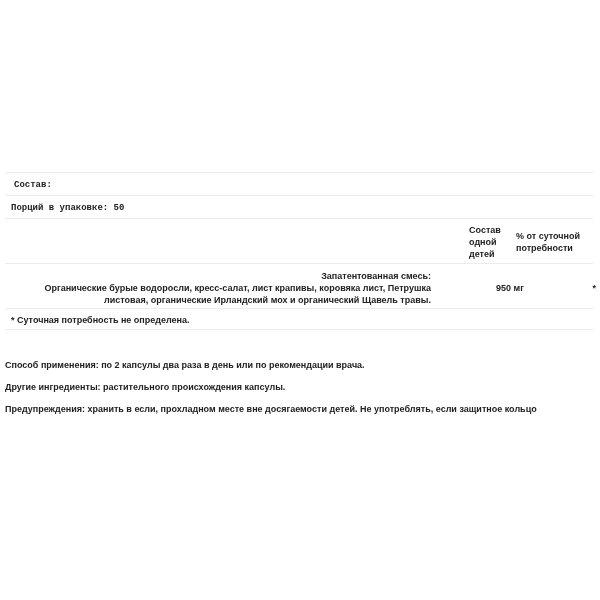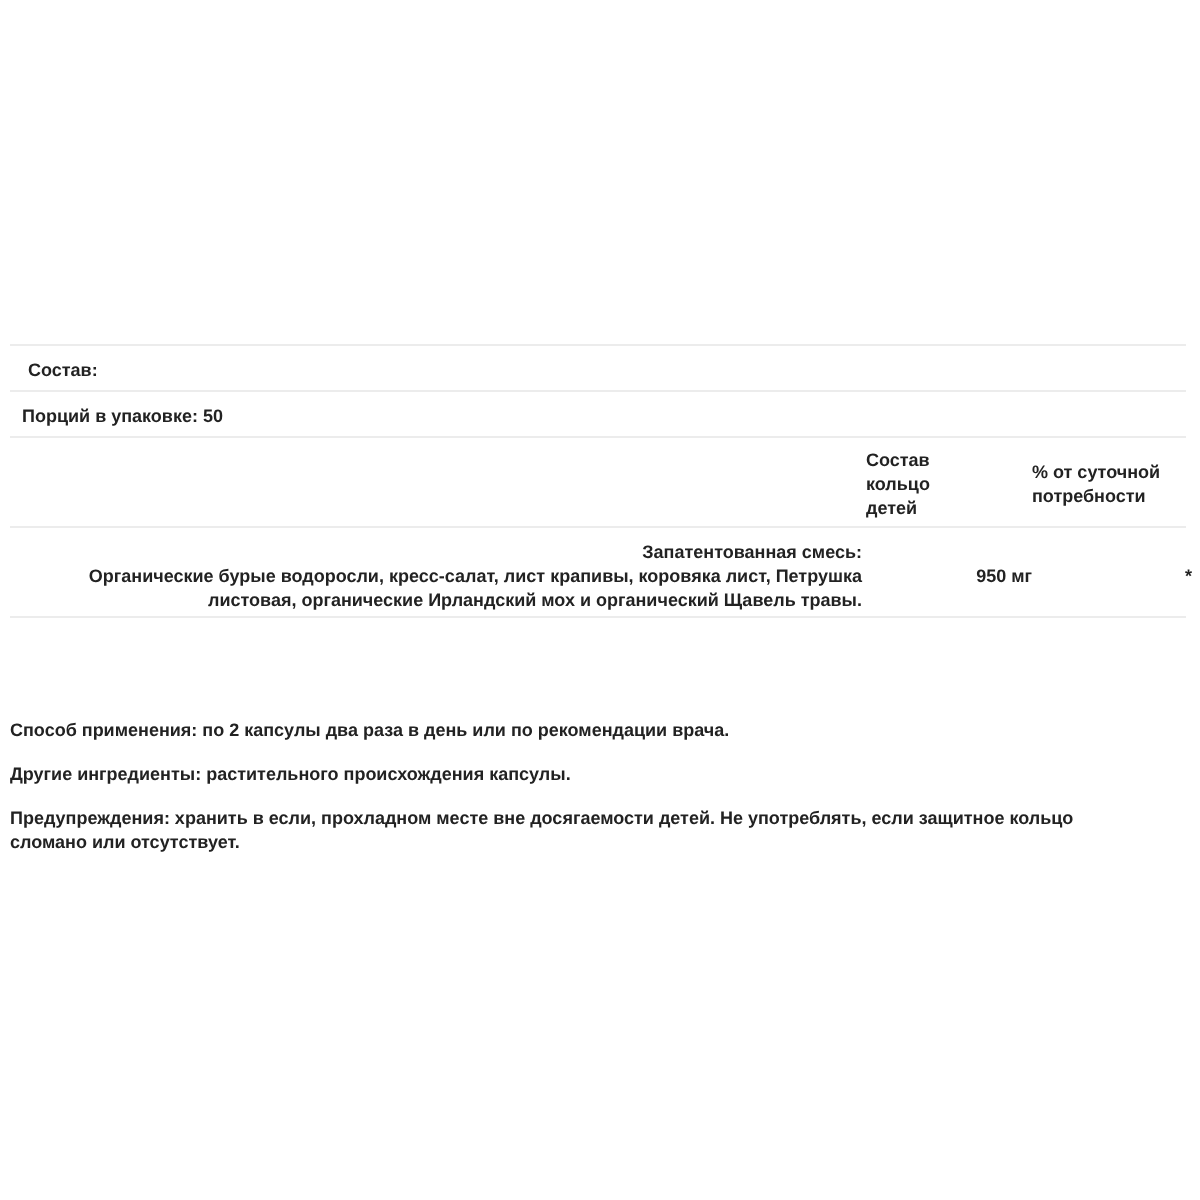--- a/index.html
+++ b/index.html
@@ -26,20 +26,21 @@
     border-top: 1px solid #ececec;
   }
   .row {
     border-bottom: 1px solid #ececec;
     box-sizing: border-box;
     position: relative;
   }
   .row.simple {
     height: 21px;
     padding: 6px 0 16px 6px;
+    font-family: Liberation Mono, monospace;
   }
   .row.simple.first {
     padding-left: 9px;
     height: 22px;
   }
   .row.header {
     height: 45px;
   }
   .row.ingredient {
     height: 45px;
@@ -49,32 +50,32 @@
     height: 21px;
     padding: 5px 0 0 6px;
   }
   .col1 {
     position: absolute;
     left: 6px;
     width: 420px;
   }
   .col2 {
     position: absolute;
-    left: 428px;
+    left: 464px;
     width: 55px;
   }
   .col3 {
     position: absolute;
     left: 511px;
     width: 80px;
   }
   .header .col2 { top: 5px; }
   .header .col3 { top: 11px; }
   .ingredient .col1 { top: 6px; }
-  .ingredient .col2 { top: 18px; margin-left: 28px; }
+  .ingredient .col2 { top: 18px; }
   .ingredient .col3 { top: 18px; }
   .notes {
     position: absolute;
     left: 5px;
     top: 359px;
     width: 590px;
   }
   .note {
     margin: 0 0 10px 0;
   }
@@ -87,43 +88,45 @@
 <div class="table">
   <div class="row simple first">
     <span>Состав:</span>
   </div>
   <div class="row simple">
     <span>Порций в упаковке: 50</span>
   </div>
   <div class="row header">
     <div class="col2">
       <span class="label-line">Состав</span>
-      <span class="label-line">кольцо</span>
+      <span class="label-line">одной</span>
       <span class="label-line">детей</span>
     </div>
     <div class="col3">
       <span class="label-line">% от суточной</span>
       <span class="label-line">потребности</span>
     </div>
   </div>
   <div class="row ingredient">
     <div class="col1">
       <span class="label-line">Запатентованная смесь:</span>
       <span class="label-line">Органические бурые водоросли, кресс-салат, лист крапивы,  коровяка лист, Петрушка</span>
       <span class="label-line">листовая, органические Ирландский мох и органический  Щавель травы.</span>
     </div>
     <div class="col2">950 мг</div>
     <div class="col3">*</div>
   </div>
+  <div class="row footnote">
+    <span>* Суточная потребность не определена.</span>
+  </div>
 </div>
 
 <div class="notes">
   <div class="note">
     <p>Способ применения:  по 2  капсулы два раза в день или по рекомендации врача.</p>
   </div>
   <div class="note">
     <p>Другие ингредиенты: растительного происхождения капсулы.</p>
   </div>
   <div class="note">
     <p>Предупреждения: хранить в если, прохладном месте вне досягаемости детей. Не употреблять, если защитное кольцо</p>
-    <p>сломано или отсутствует.</p>
   </div>
 </div>
 
 </body></html>

